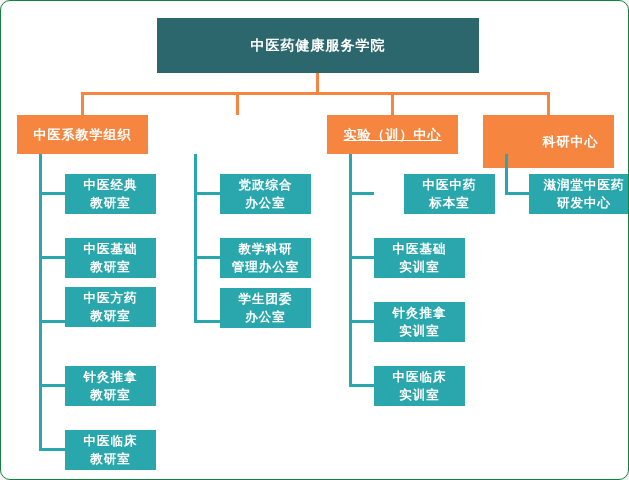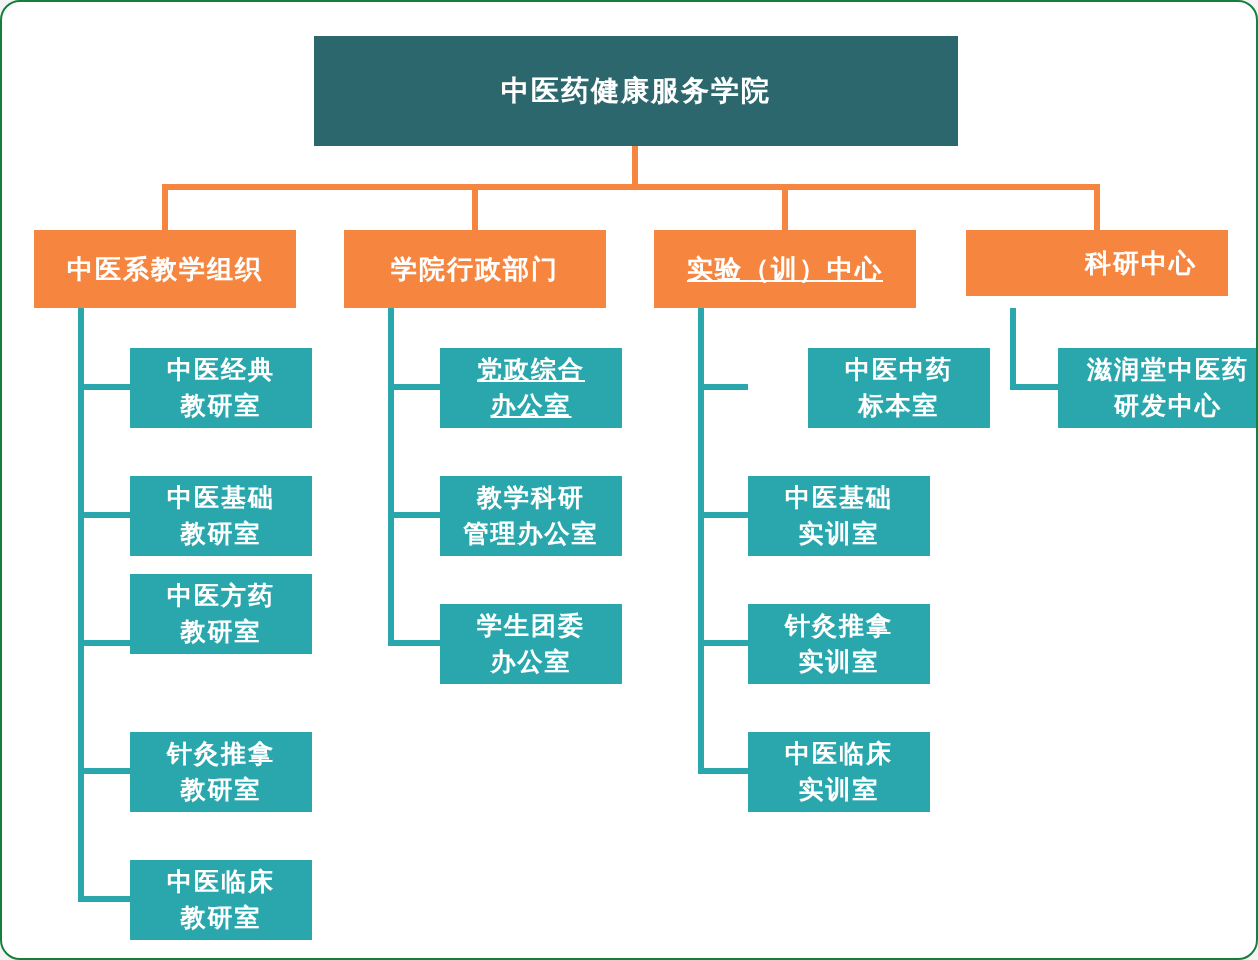--- a/index.html
+++ b/index.html
@@ -38,23 +38,22 @@
   <div class="node root-node" style="left:156px;top:17px;width:322px;height:55px;">中医药健康服务学院</div>
 
   <div class="line orange-line" style="left:315px;top:72px;width:3px;height:20px;"></div>
   <div class="line orange-line" style="left:80px;top:91px;width:469px;height:3px;"></div>
   <div class="line orange-line" style="left:80px;top:91px;width:3px;height:23px;"></div>
   <div class="line orange-line" style="left:235px;top:91px;width:3px;height:23px;"></div>
   <div class="line orange-line" style="left:390px;top:91px;width:3px;height:23px;"></div>
   <div class="line orange-line" style="left:546px;top:91px;width:3px;height:23px;"></div>
 
   <div class="node branch-node" style="left:16px;top:114px;width:131px;height:39px;">中医系教学组织</div>
-  <div class="node branch-node" style="left:171px;top:114px;width:131px;height:39px;">学院行政部门</div>
   <div class="node branch-node" style="left:326px;top:114px;width:131px;height:39px;text-decoration:underline;">实验（训）中心</div>
-  <div class="node branch-node" style="left:482px;top:114px;width:131px;height:33px;padding-left:44px;">科研中心</div>
+  <div class="node branch-node" style="left:482px;top:114px;width:131px;height:53px;padding-left:44px;">科研中心</div>
 
   <div class="line teal-line" style="left:38px;top:153px;width:3px;height:297px;"></div>
   <div class="line teal-line" style="left:38px;top:191px;width:26px;height:3px;"></div>
   <div class="line teal-line" style="left:38px;top:255px;width:26px;height:3px;"></div>
   <div class="line teal-line" style="left:38px;top:319px;width:26px;height:3px;"></div>
   <div class="line teal-line" style="left:38px;top:383px;width:26px;height:3px;"></div>
   <div class="line teal-line" style="left:38px;top:447px;width:26px;height:3px;"></div>
 
   <div class="node leaf-node" style="left:64px;top:173px;width:91px;height:40px;text-align:center;">中医经典
 教研室</div>
@@ -65,25 +64,25 @@
   <div class="node leaf-node" style="left:64px;top:365px;width:91px;height:40px;">针灸推拿
 教研室</div>
   <div class="node leaf-node" style="left:64px;top:429px;width:91px;height:40px;">中医临床
 教研室</div>
 
   <div class="line teal-line" style="left:193px;top:153px;width:3px;height:169px;"></div>
   <div class="line teal-line" style="left:193px;top:191px;width:26px;height:3px;"></div>
   <div class="line teal-line" style="left:193px;top:255px;width:26px;height:3px;"></div>
   <div class="line teal-line" style="left:193px;top:319px;width:26px;height:3px;"></div>
 
-  <div class="node leaf-node" style="left:219px;top:173px;width:91px;height:40px;text-decoration:underline;">党政综合
+  <div class="node leaf-node" style="left:219px;top:173px;width:91px;height:40px;">党政综合
 办公室</div>
   <div class="node leaf-node" style="left:219px;top:237px;width:91px;height:40px;text-align:center;">教学科研
 管理办公室</div>
-  <div class="node leaf-node" style="left:219px;top:301px;width:91px;height:40px;">学生团委
+  <div class="node leaf-node" style="left:219px;top:287px;width:91px;height:40px;">学生团委
 办公室</div>
 
   <div class="line teal-line" style="left:348px;top:153px;width:3px;height:233px;"></div>
   <div class="line teal-line" style="left:348px;top:191px;width:25px;height:3px;"></div>
   <div class="line teal-line" style="left:348px;top:255px;width:25px;height:3px;"></div>
   <div class="line teal-line" style="left:348px;top:319px;width:25px;height:3px;"></div>
   <div class="line teal-line" style="left:348px;top:383px;width:25px;height:3px;"></div>
 
   <div class="node leaf-node" style="left:373px;top:173px;width:91px;height:40px;margin-left:30px;">中医中药
 标本室</div>

